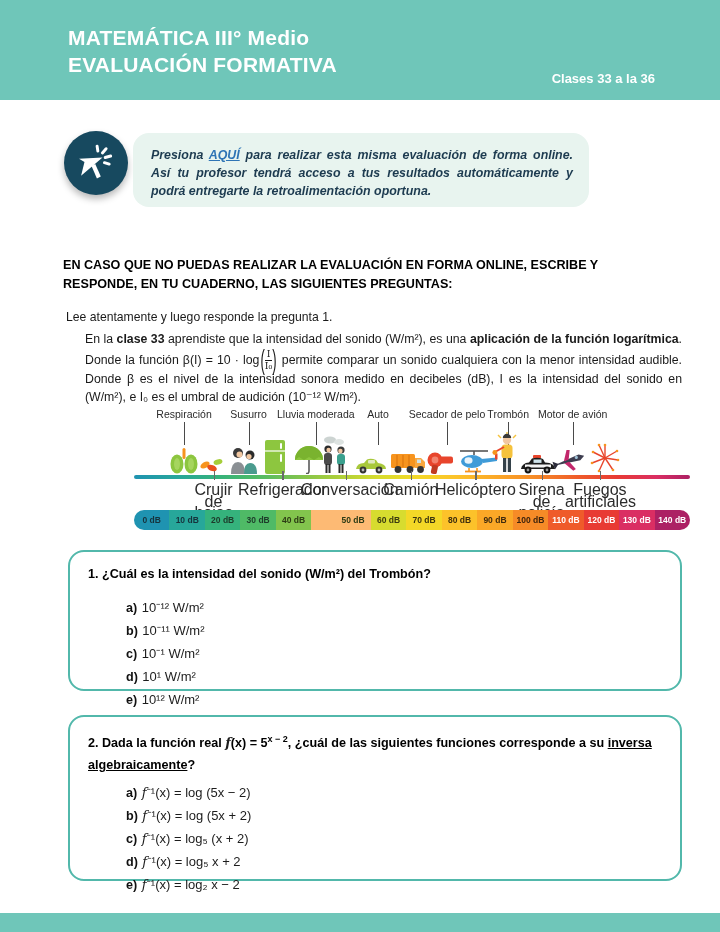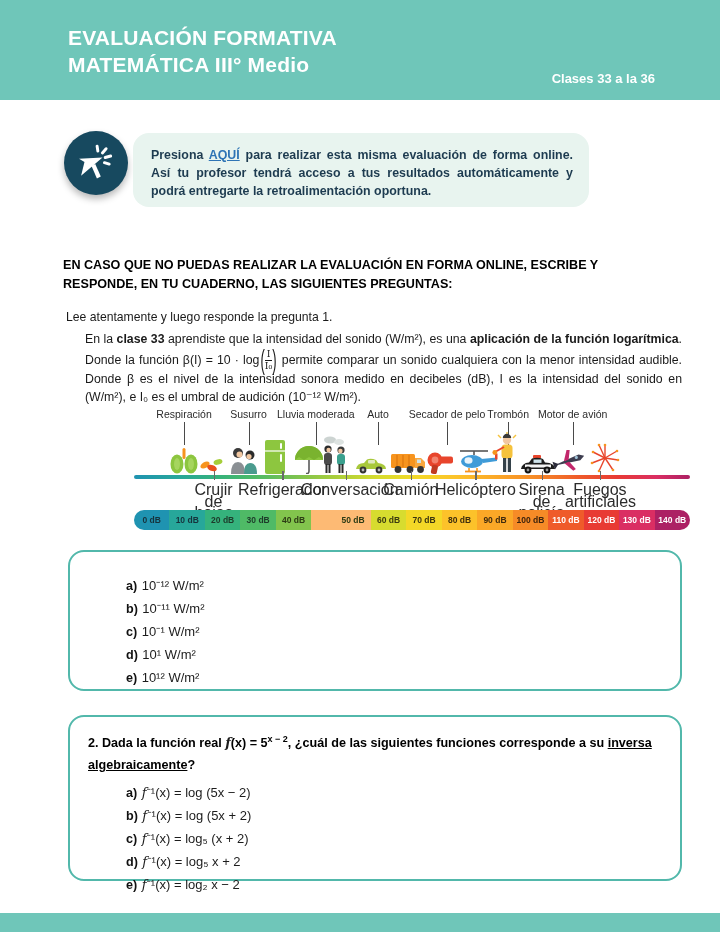--- a/index.html
+++ b/index.html
@@ -11,21 +11,21 @@
   .header-title{position:absolute;left:68px;top:24px;color:#fff;font-weight:bold;
                 font-size:21px;line-height:27px;letter-spacing:.2px;}
   .classes-badge{position:absolute;right:65px;top:71px;color:#fff;font-weight:bold;font-size:13px;}
 
   
   .callout-icon{position:absolute;left:64px;top:131px;width:64px;height:64px;border-radius:50%;
                 background:#17495f;box-shadow:0 4px 7px rgba(0,0,0,.28);}
   .callout-icon svg{position:absolute;left:10px;top:10px;}
   .callout-box{position:absolute;left:133px;top:133px;width:456px;height:74px;background:#e8f4ef;
                border-radius:16px;box-sizing:border-box;padding:13px 16px 0 18px;}
-  .callout-text{font-size:12.4px;font-weight:700;color:#1d3b50;line-height:18px;text-align:justify;}
+  .callout-text{font-size:12.4px;font-weight:700;color:#1d3b50;line-height:18px;text-align:justify;font-style:italic;}
   .callout-link{color:#2e74b5;text-decoration:underline;cursor:pointer;}
 
   
   .instructions{position:absolute;left:63px;top:256px;width:600px;font-size:12.6px;font-weight:700;
                 color:#000;line-height:19px;}
   .lead{position:absolute;left:66px;top:310px;font-size:12.2px;color:#1a1a1a;}
   .paragraph{position:absolute;left:85px;top:331px;width:597px;font-size:12.3px;line-height:17.6px;
              text-align:justify;color:#1a1a1a;}
   .paragraph b{font-weight:700;}
   .frac-wrap{display:inline-flex;align-items:center;vertical-align:middle;margin:0 1px;}
@@ -71,22 +71,22 @@
   .q-title sup{font-size:9px;}
   .u{text-decoration:underline;}
 
   .footer{position:absolute;left:0;top:913px;width:720px;height:19px;background:#6fc6b9;}
 </style>
 </head>
 <body>
 
 <div class="header">
   <div class="header-title">
+    <div>MATEMÁTICA III° Medio</div>
     <div>EVALUACIÓN FORMATIVA</div>
-    <div>MATEMÁTICA III° Medio</div>
   </div>
   <div class="classes-badge">Clases 33 a la 36</div>
 </div>
 
 <div class="callout-icon">
   <svg width="44" height="44" viewBox="0 0 24 24">
     <g fill="none" stroke="#fff" stroke-width="1.6" stroke-linecap="round">
       <line x1="15.5" y1="6.5" x2="17.5" y2="4.2"></line>
       <line x1="17" y1="9" x2="20" y2="8.2"></line>
       <line x1="13" y1="5.5" x2="12.6" y2="2.8"></line>
@@ -304,20 +304,21 @@
     <span class="db-seg" style="background-color: rgb(251, 168, 39); color: rgb(62, 42, 14);">90 dB</span>
     <span class="db-seg" style="background-color: rgb(246, 139, 39); color: rgb(61, 35, 13);">100 dB</span>
     <span class="db-seg" style="background-color: rgb(239, 91, 42); color: rgb(255, 255, 255);">110 dB</span>
     <span class="db-seg" style="background-color: rgb(232, 58, 52); color: rgb(255, 255, 255);">120 dB</span>
     <span class="db-seg" style="background-color: rgb(218, 46, 99); color: rgb(255, 255, 255);">130 dB</span>
     <span class="db-seg" style="background-color: rgb(172, 32, 100); color: rgb(255, 255, 255);">140 dB</span>
   </div>
 </div>
 
 <div class="qbox q1">
+  <div class="q-title">1. ¿Cuál es la intensidad del sonido (W/m²) del Trombón?</div>
   <div class="options">
     <div class="opt"><span class="opt-letter">a)</span> <span class="math">10⁻¹²  W/m²</span></div>
     <div class="opt"><span class="opt-letter">b)</span> <span class="math">10⁻¹¹  W/m²</span></div>
     <div class="opt"><span class="opt-letter">c)</span> <span class="math">10⁻¹  W/m²</span></div>
     <div class="opt"><span class="opt-letter">d)</span> <span class="math">10¹  W/m²</span></div>
     <div class="opt"><span class="opt-letter">e)</span> <span class="math">10¹²  W/m²</span></div>
   </div>
 </div>
 
 <div class="qbox q2">

